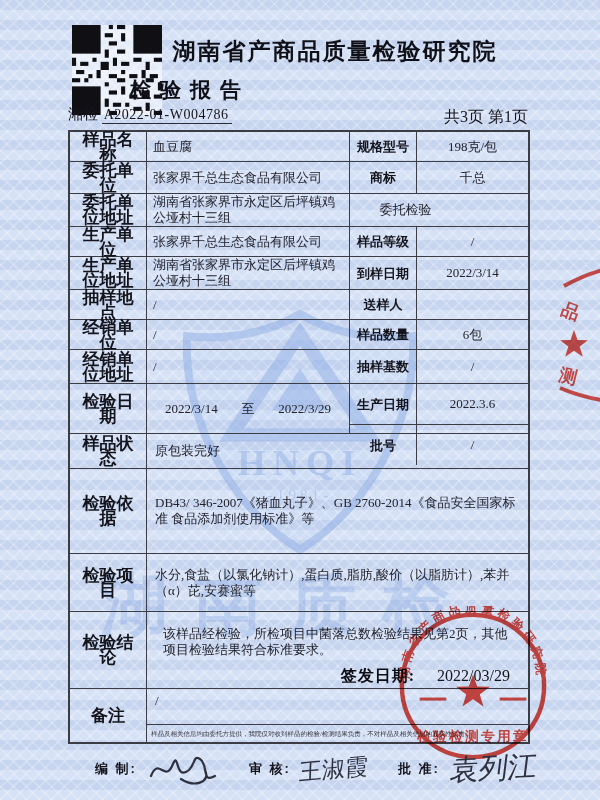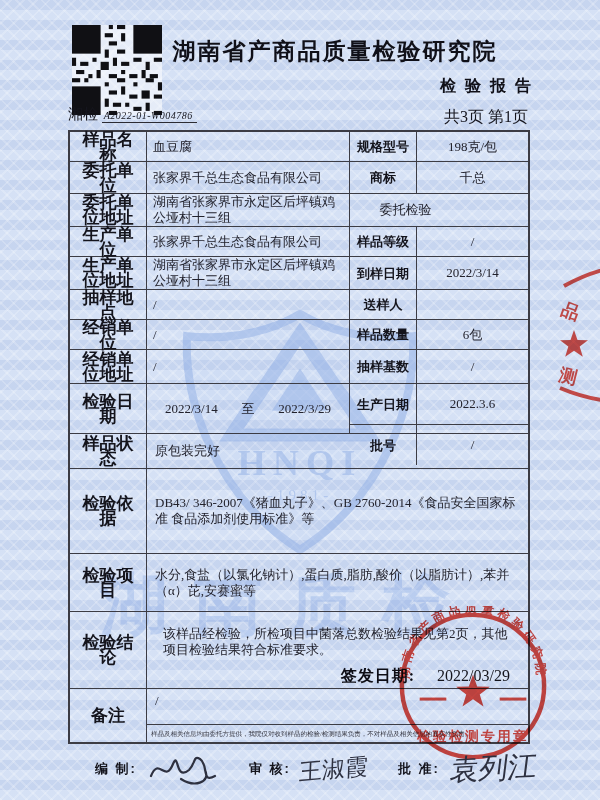--- a/index.html
+++ b/index.html
@@ -5,23 +5,23 @@
   html,body{margin:0;padding:0;background:#9aa7c0;}
   .page{position:relative;width:600px;height:800px;overflow:hidden;
     background-color:#cfdcf3;
     background-image:
       repeating-linear-gradient(45deg, rgba(255,255,255,.20) 0 2px, rgba(255,255,255,0) 2px 9px),
       repeating-linear-gradient(-45deg, rgba(255,255,255,.20) 0 2px, rgba(255,255,255,0) 2px 9px),
       repeating-linear-gradient(180deg, rgba(173,192,228,.25) 0 10px, rgba(232,240,252,.25) 10px 20px);
     font-family:"Liberation Sans","DejaVu Sans",sans-serif;color:#1a1a24;}
   .abs{position:absolute;}
   .org-title{left:130px;top:36px;width:410px;text-align:center;font-size:23px;font-weight:bold;letter-spacing:2px;color:#101018;}
-  .report-title{left:130px;top:76px;width:410px;text-align:right;font-size:16px;font-weight:bold;letter-spacing:9px;color:#101018;}
+  .report-title{left:130px;top:76px;width:410px;text-align:left;font-size:21px;font-weight:bold;letter-spacing:9px;color:#101018;}
   .repno{left:68px;top:105px;font-family:"Liberation Serif","DejaVu Serif",serif;font-size:15px;color:#15151d;}
-  .repno .num{font-size:10px;letter-spacing:.5px;border-bottom:1.5px solid #2c2c34;padding:0 4px 1px 2px;font-style:italic;}
+  .repno .num{font-size:14px;letter-spacing:.5px;border-bottom:1.5px solid #2c2c34;padding:0 4px 1px 2px;}
   .pageinfo{top:107px;right:72px;font-family:"Liberation Serif","DejaVu Serif",serif;font-size:16px;color:#15151d;}
   
   .tbl{left:68px;top:130px;width:458px;border:2px solid #3c3c44;}
   .row{display:flex;box-sizing:border-box;border-bottom:1px solid #3c3c44;background:transparent;}
   .row:last-child{border-bottom:none;}
   .cell{border-right:1px solid #3c3c44;box-sizing:border-box;display:flex;align-items:center;}
   .cell.last{border-right:none;}
   .lab{width:77px;justify-content:center;text-align:center;font-weight:bold;font-size:17px;line-height:15px;padding:0 10px;color:#14141c;}
   .l2{width:67px;justify-content:center;text-align:center;font-weight:bold;font-size:13px;line-height:15px;padding:0 4px;color:#14141c;}
   .val{font-family:"Liberation Serif","DejaVu Serif",serif;font-size:13px;line-height:16px;color:#22222c;}

